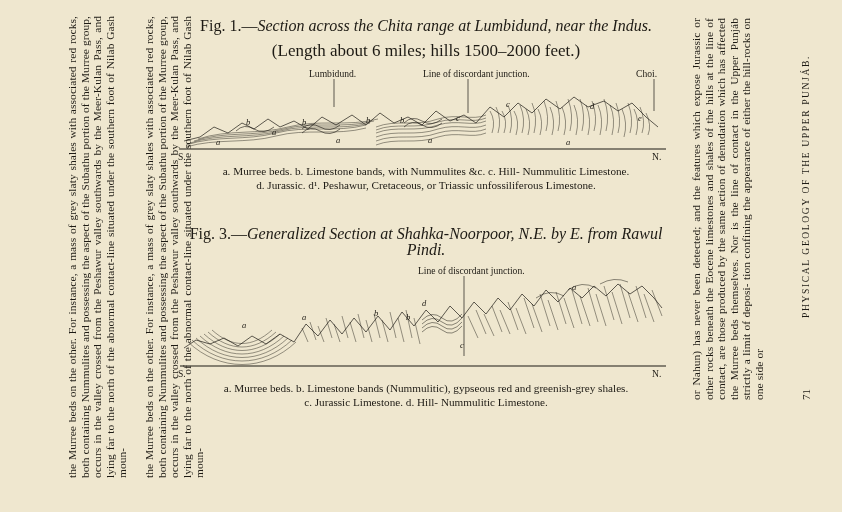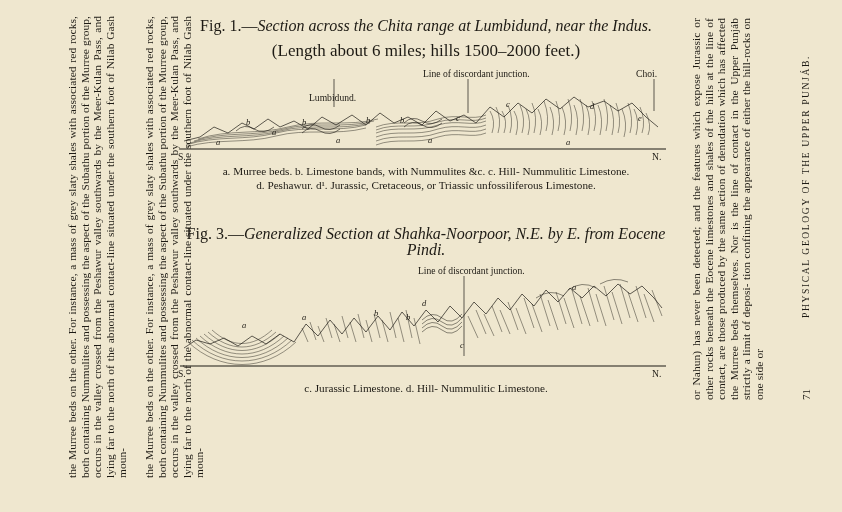--- a/index.html
+++ b/index.html
@@ -105,21 +105,21 @@
   <div class="figures">
 
     <div>
       <div class="figcap">
         <span class="figno">Fig. 1.—</span><span class="title">Section across the Chita range at Lumbidund, near the Indus.</span>
       </div>
       <div class="figsub">(Length about 6 miles; hills 1500–2000 feet.)</div>
 
       <div class="plate" style="margin-top:6px;height:98px;">
 
-        <div class="lbl" style="left:133px;top:1px;margin-top:24px;">Lumbidund.</div>
+        <div class="lbl" style="left:133px;top:1px;">Lumbidund.</div>
         <div class="lbl" style="left:247px;top:1px;">Line of discordant junction.</div>
         <div class="lbl" style="left:460px;top:1px;text-align:right;">Choi.</div>
         <div class="lbl" style="left:2px;top:84px;">S.</div>
         <div class="lbl" style="left:476px;top:84px;">N.</div>
 
         <svg width="500" height="98" viewBox="0 0 500 98">
           <g stroke="#1d1a14" fill="none" stroke-width="0.7">
 
             <line x1="158" y1="12" x2="158" y2="40"></line>
             <line x1="292" y1="12" x2="292" y2="46"></line>
@@ -180,27 +180,27 @@
             <text x="330" y="40">c</text>
             <text x="390" y="78">a</text>
             <text x="414" y="42">d</text>
             <text x="462" y="54">e</text>
           </g>
         </svg>
       </div>
 
       <div class="legend">
         <div>a. Murree beds.   b. Limestone bands, with Nummulites &amp;c.   c. Hill- Nummulitic Limestone.</div>
-        <div>d. Peshawur.   d¹. Jurassic, Cretaceous, or Triassic unfossiliferous Limestone.</div>
+        <div>d. Jurassic.   d¹. Peshawur, Cretaceous, or Triassic unfossiliferous Limestone.</div>
       </div>
     </div>
 
     <div style="margin-top:34px;">
       <div class="figcap">
-        <span class="figno">Fig. 3.—</span><span class="title">Generalized Section at Shahka-Noorpoor, N.E. by E. from Eocene Pindi.</span>
+        <span class="figno">Fig. 3.—</span><span class="title">Generalized Section at Shahka-Noorpoor, N.E. by E. from Rawul Pindi.</span>
       </div>
 
       <div class="plate" style="margin-top:6px;height:118px;">
         <div class="lbl" style="left:242px;top:1px;">Line of discordant junction.</div>
         <div class="lbl" style="left:2px;top:104px;">S.</div>
         <div class="lbl" style="left:476px;top:104px;">N.</div>
 
         <svg width="500" height="118" viewBox="0 0 500 118">
           <g stroke="#1d1a14" fill="none" stroke-width="0.7">
             <line x1="288" y1="12" x2="288" y2="92" stroke-dasharray="0"></line>
@@ -257,18 +257,19 @@
             <text x="198" y="52">b</text>
             <text x="230" y="56">b</text>
             <text x="246" y="42">d</text>
             <text x="284" y="84">c</text>
             <text x="396" y="26">a</text>
           </g>
         </svg>
       </div>
 
       <div class="legend">
+        <div>a. Murree beds.   b. Limestone bands (Nummulitic), gypseous red and greenish-grey shales.</div>
         <div>c. Jurassic Limestone.   d. Hill- Nummulitic Limestone.</div>
       </div>
     </div>
 
   </div>
 </div>
 
 </body></html>

